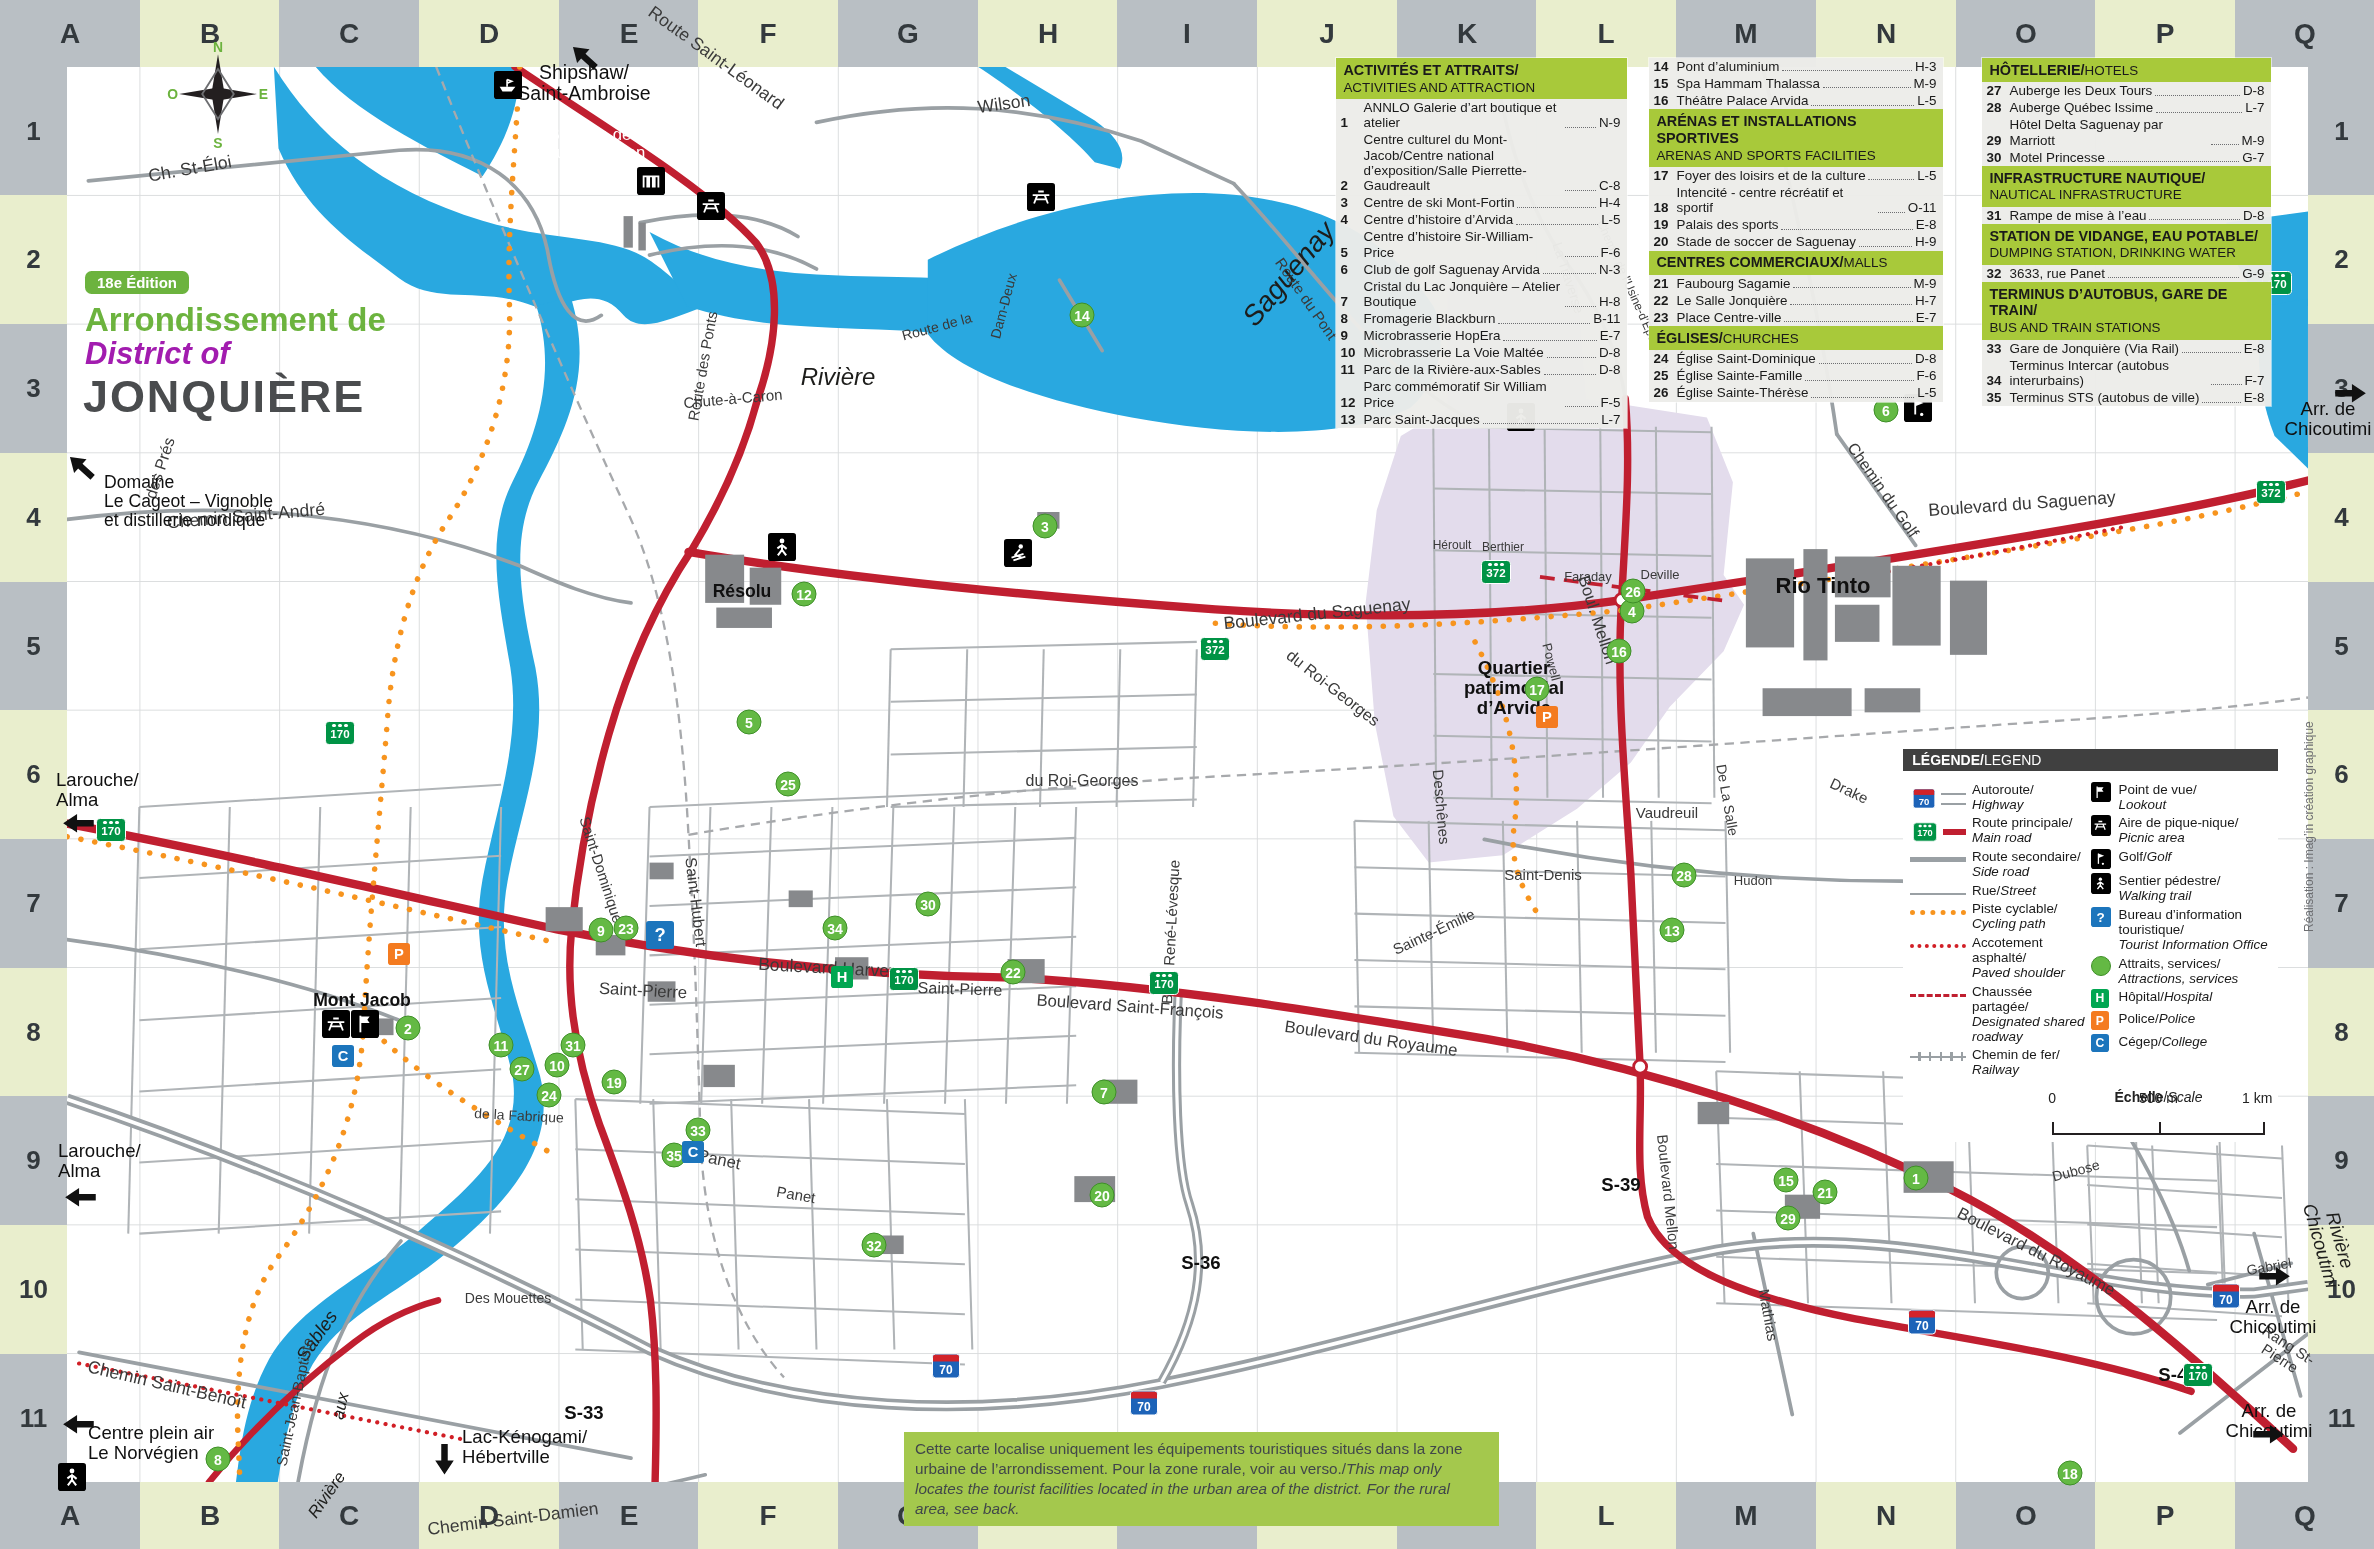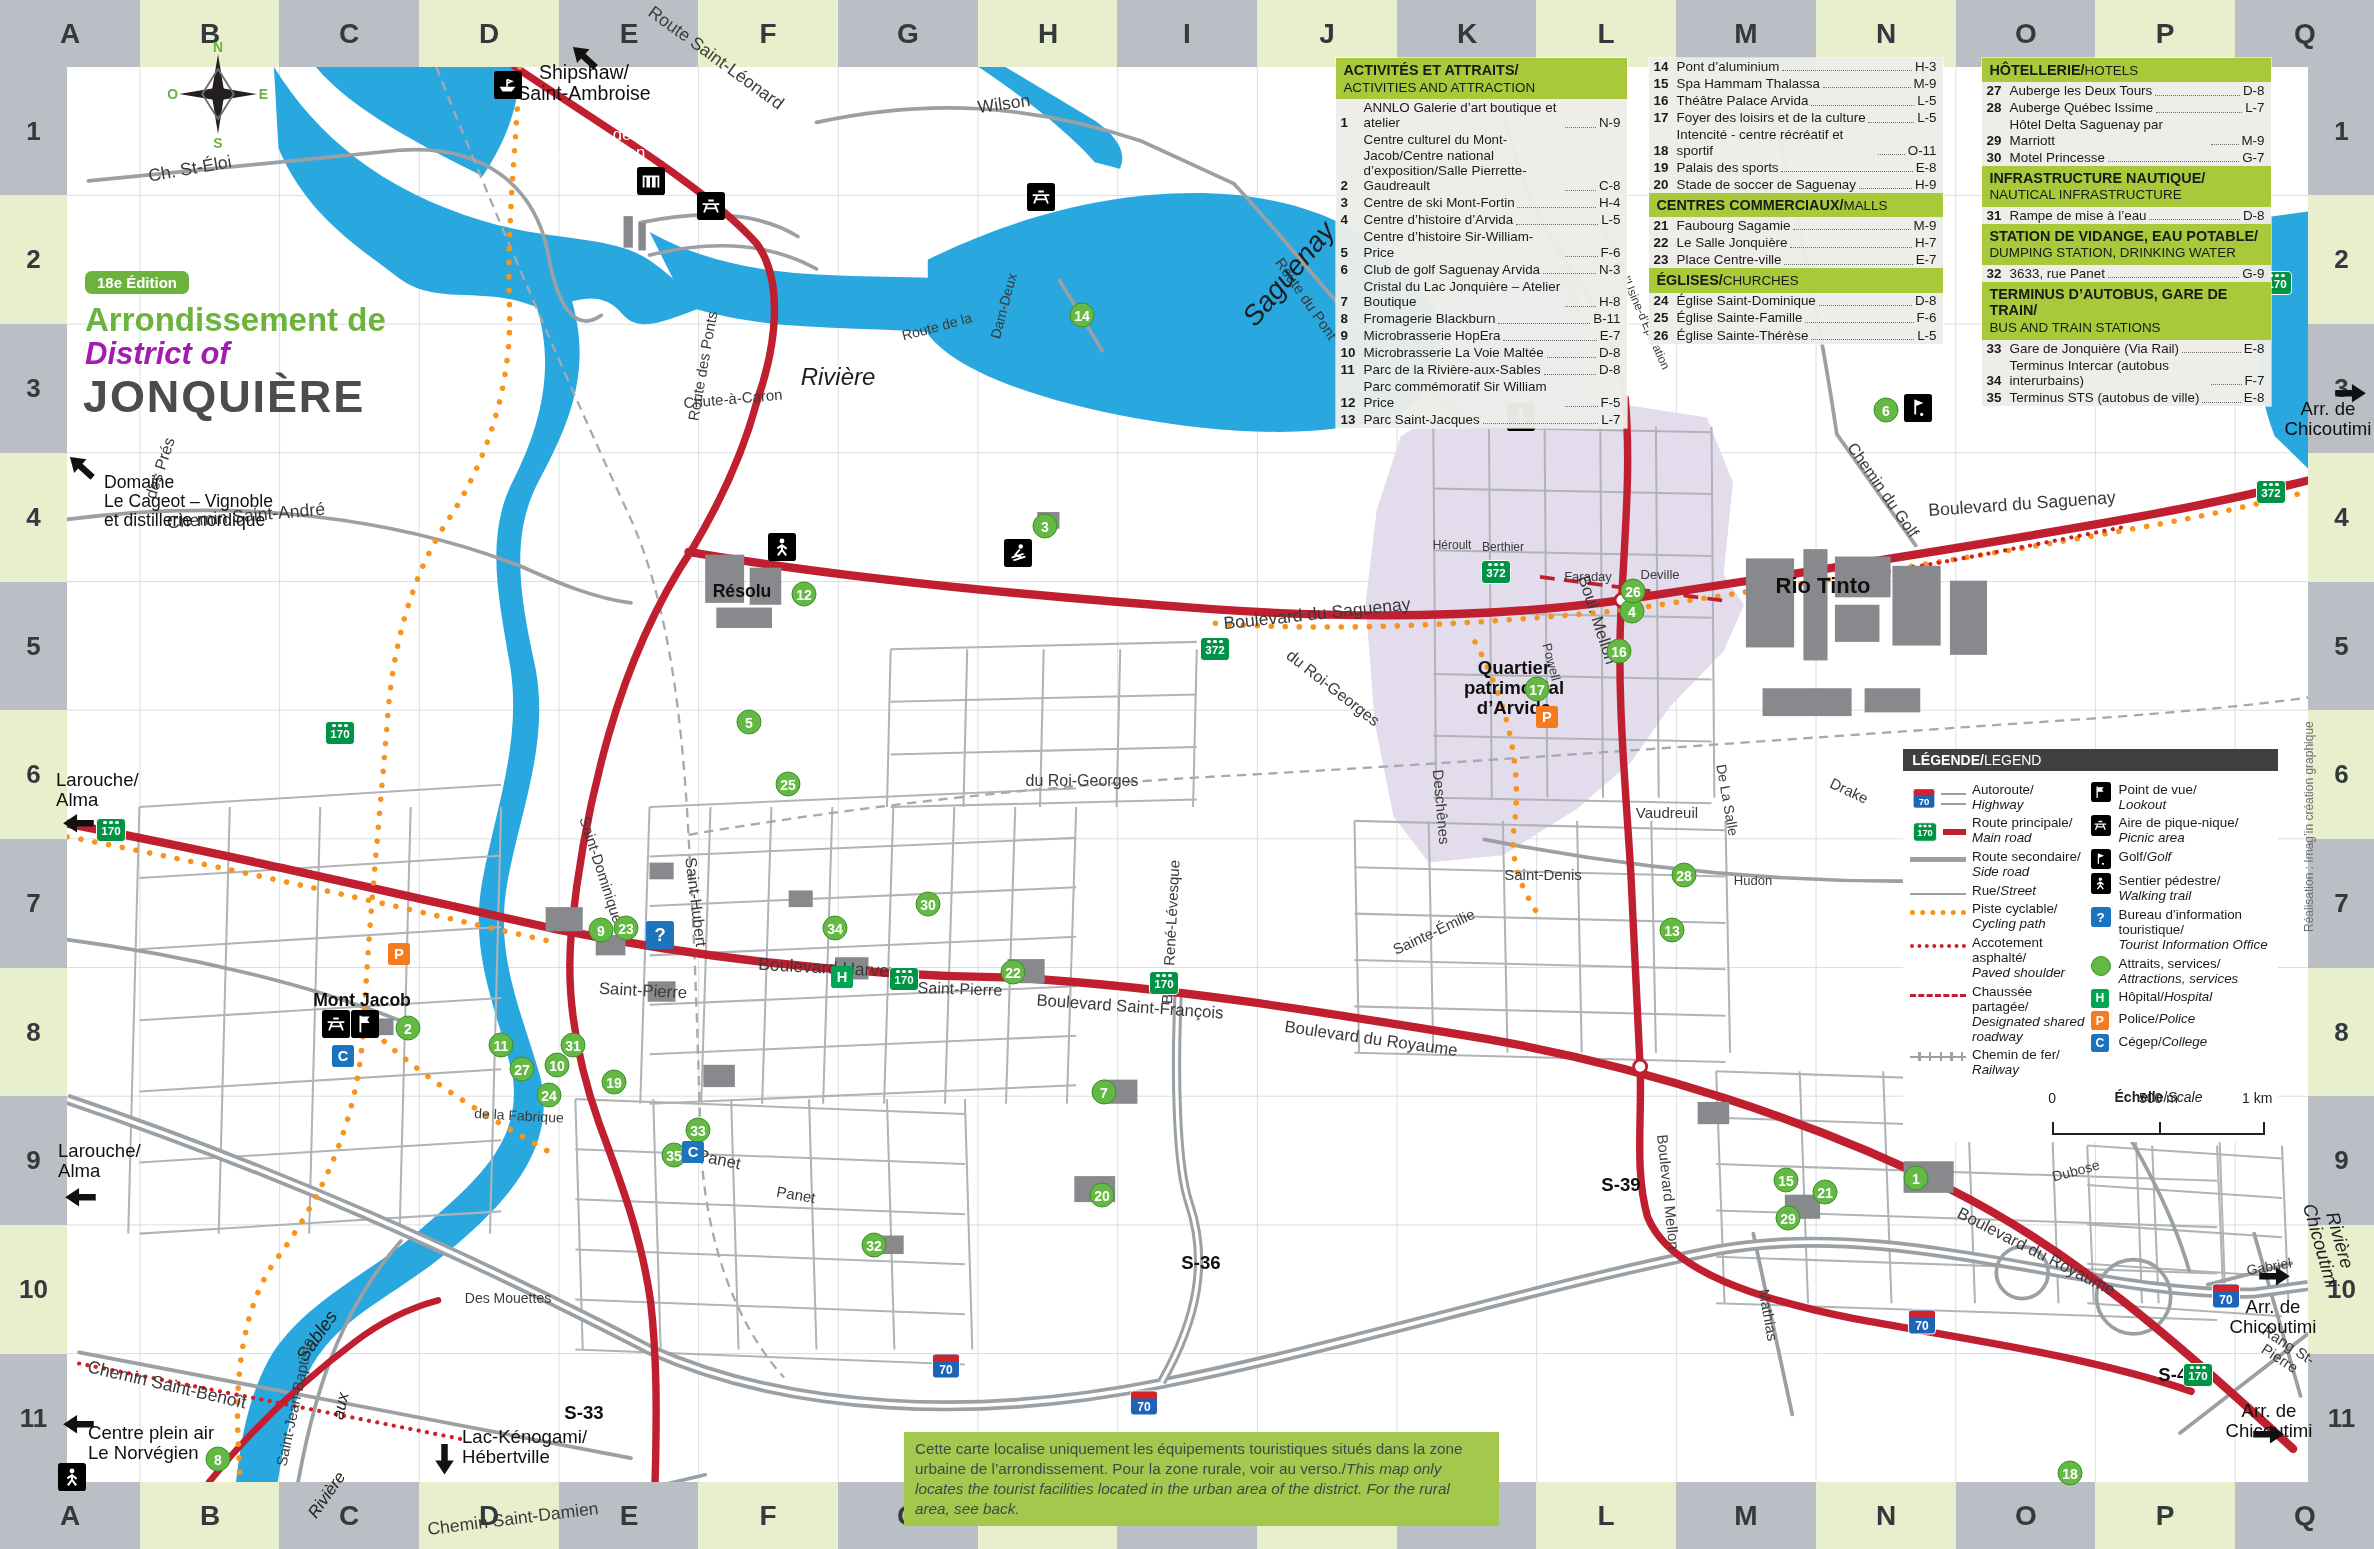--- a/index.html
+++ b/index.html
@@ -642,20 +642,21 @@
         <span class="lab">Spa Hammam Thalassa</span>
         <span class="dots"></span>
         <span class="ref">M-9</span>
       </div>
       <div class="pitem">
         <span class="num">16</span>
         <span class="lab">Théâtre Palace Arvida</span>
         <span class="dots"></span>
         <span class="ref">L-5</span>
       </div>
+      <div class="phead"><span class="fr">ARÉNAS ET INSTALLATIONS SPORTIVES</span><br><span class="en">ARENAS AND SPORTS FACILITIES</span></div>
       <div class="pitem">
         <span class="num">17</span>
         <span class="lab">Foyer des loisirs et de la culture</span>
         <span class="dots"></span>
         <span class="ref">L-5</span>
       </div>
       <div class="pitem">
         <span class="num">18</span>
         <span class="lab">Intencité - centre récréatif et sportif</span>
         <span class="dots"></span>

